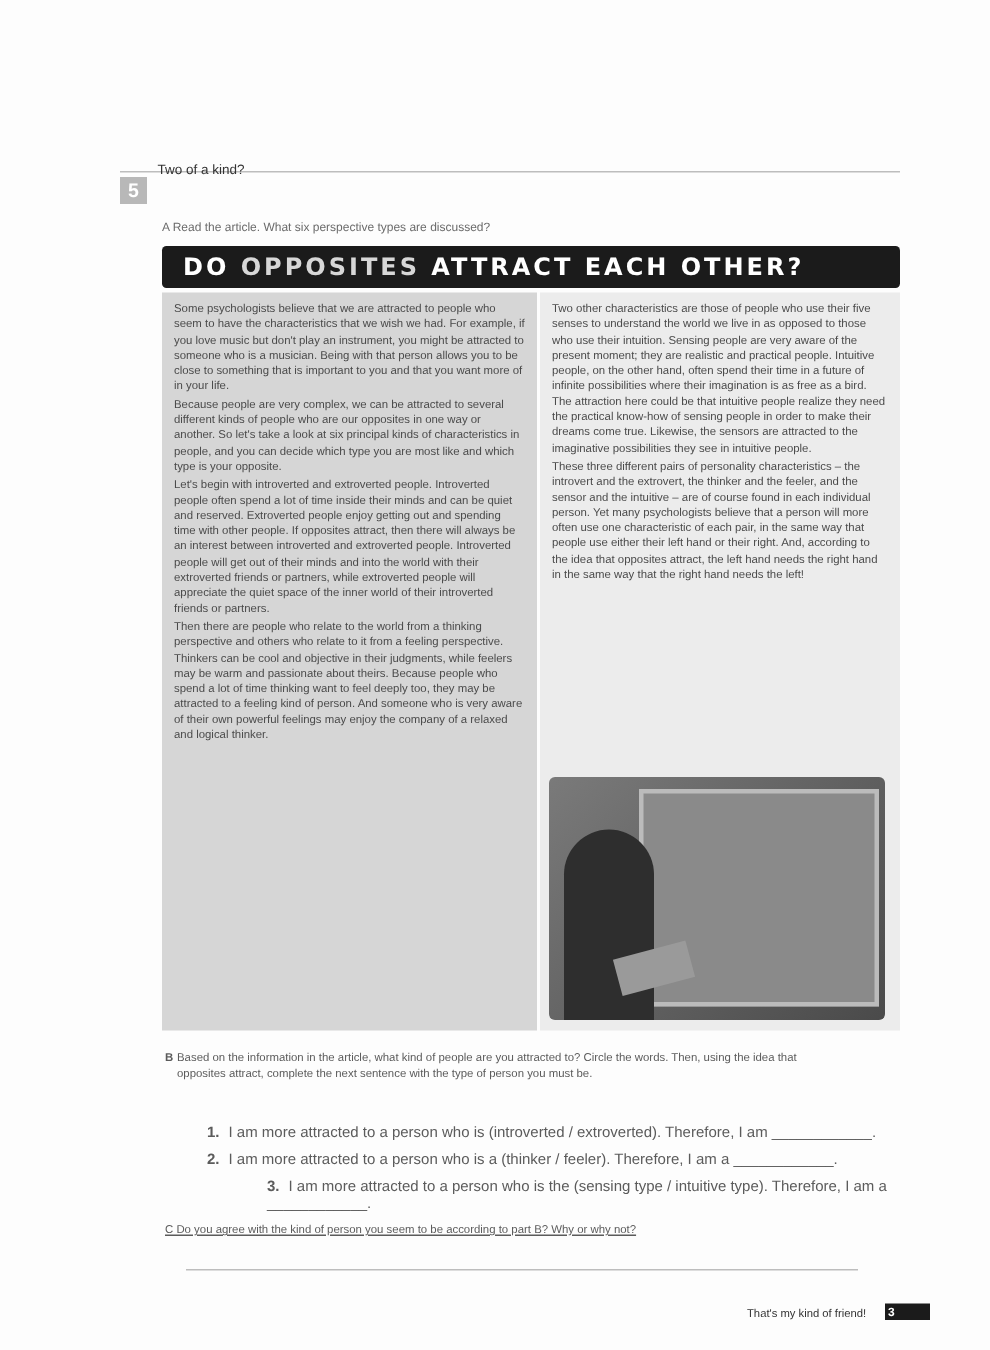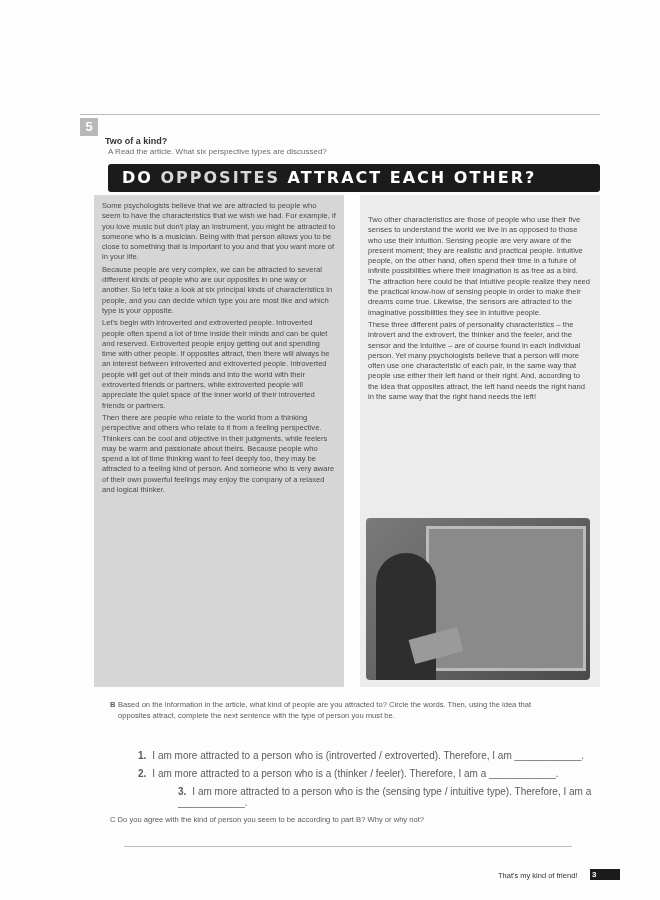--- a/index.html
+++ b/index.html
@@ -1,34 +1,34 @@
 <!DOCTYPE html>
 <html><head>
 <meta charset="utf-8">
 <style>
   html,body{margin:0;padding:0;}
   body{width:660px;height:900px;background:#fdfdfd;position:relative;overflow:hidden;font-family:"Liberation Sans",sans-serif;color:#3a3a3a;}
   .topline{position:absolute;left:80px;top:114px;width:520px;height:1px;background:#bdbdbd;}
   .unitbox{position:absolute;left:80px;top:118px;width:18px;height:18px;background:#b8b8b8;color:#fff;font-weight:bold;font-size:13px;text-align:center;line-height:18px;}
-  .sectitle{position:absolute;left:105px;top:136px;font-size:9px;font-weight:bold;color:#333;}
+  .sectitle{position:absolute;left:105px;top:108px;font-size:9px;font-weight:normal;color:#333;}
   .qa{position:absolute;left:108px;top:147px;font-size:8px;color:#6b6b6b;}
   .banner{position:absolute;left:108px;top:164px;width:492px;height:28px;background:#1b1b1b;border-radius:3px;color:#fff;font-family:"DejaVu Sans",sans-serif;font-weight:bold;font-size:16px;letter-spacing:2px;line-height:28px;padding-left:14px;box-sizing:border-box;}
   .banner .light{color:#d7d7d7;font-weight:bold;}
-  .colL{position:absolute;left:94px;top:195px;width:250px;height:492px;background:#d6d6d6;box-sizing:border-box;padding:6px 8px;}
-  .colR{position:absolute;left:360px;top:195px;width:240px;height:492px;background:#ececec;box-sizing:border-box;padding:20px 8px;}
+  .colL{position:absolute;left:108px;top:195px;width:250px;height:492px;background:#d6d6d6;box-sizing:border-box;padding:6px 8px;}
+  .colR{position:absolute;left:360px;top:195px;width:240px;height:492px;background:#ececec;box-sizing:border-box;padding:6px 8px;}
   .para{font-size:7.6px;line-height:10.3px;color:#4a4a4a;margin:0 0 2px 0;}
   .photo{position:absolute;left:366px;top:518px;width:224px;height:162px;border-radius:4px;background:linear-gradient(135deg,#7a7a7a,#4a4a4a);overflow:hidden;}
   .photo .board{position:absolute;left:60px;top:8px;width:160px;height:145px;background:#8a8a8a;border:3px solid #bbb;box-sizing:border-box;}
   .photo .person{position:absolute;left:10px;top:35px;width:60px;height:127px;background:#2e2e2e;border-radius:30px 30px 0 0;}
   .photo .book{position:absolute;left:45px;top:115px;width:50px;height:25px;background:#9a9a9a;transform:rotate(-15deg);}
   .qb{position:absolute;left:118px;top:699px;width:420px;font-size:7.6px;line-height:11px;color:#5b5b5b;}
   .qb .lbl{position:absolute;left:-8px;top:0;font-weight:bold;}
   .item{position:absolute;left:138px;font-size:10px;color:#5b5b5b;}
   .item .num{font-weight:bold;margin-right:6px;}
-  .qc{position:absolute;left:110px;top:815px;font-size:7.6px;color:#5b5b5b;}
+  .qc{position:absolute;left:110px;top:815px;font-size:7.6px;color:#5b5b5b;text-decoration:underline;}
   .answerline{position:absolute;left:124px;top:846px;width:448px;height:1px;background:#bdbdbd;}
   .footer{position:absolute;left:467px;top:871px;font-size:7.5px;font-weight:normal;color:#333;margin-left:31px;}
   .pagebox{position:absolute;left:590px;top:869px;width:30px;height:11px;background:#1b1b1b;color:#fff;font-size:8px;font-weight:bold;line-height:11px;padding-left:2px;box-sizing:border-box;}
 </style>
 </head>
 <body>
 
 <div class="topline"></div>
 <div class="unitbox">5</div>
 <div class="sectitle">Two of a kind?</div>

